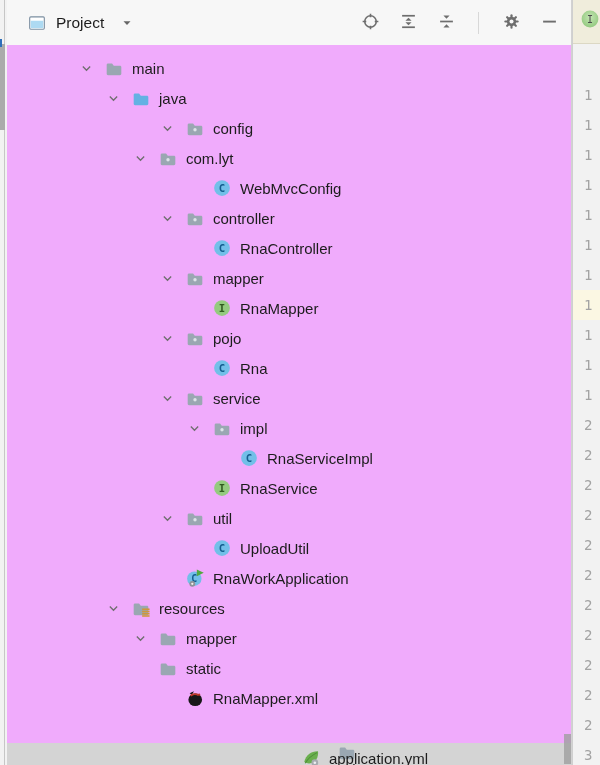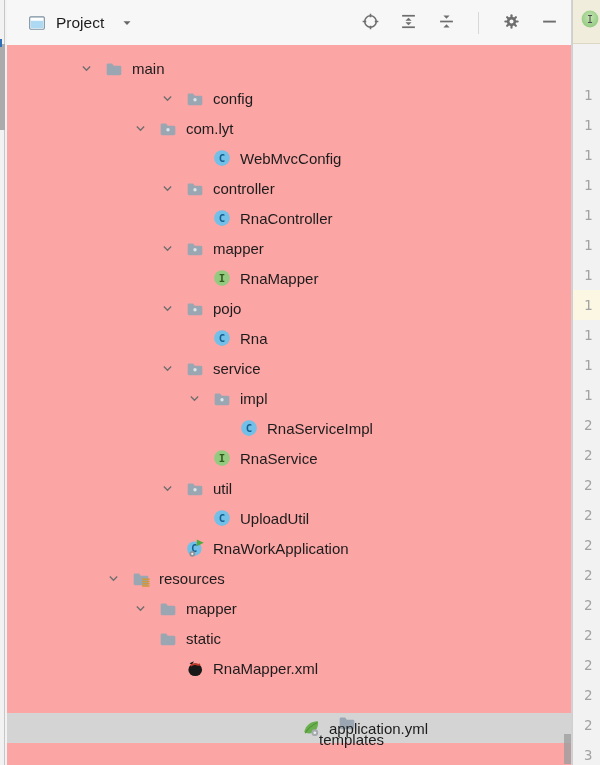--- a/index.html
+++ b/index.html
@@ -8,21 +8,21 @@
   .app { position:relative; width:600px; height:765px; background:#ffffff; }
 
   
   .left-strip { position:absolute; left:0; top:0; width:7px; height:765px; background:#f2f2f2; }
   .left-strip .strip-line { position:absolute; left:4px; top:0; width:1px; height:100%; background:#c6c6c6; }
   .left-strip .strip-thumb { position:absolute; left:0; top:44px; width:5px; height:86px; background:#ababab; }
   .left-strip .strip-accent { position:absolute; left:0; top:39px; width:2px; height:8px; background:#2e6fba; }
 
   
   .panel { position:absolute; left:7px; top:0; width:565px; height:765px;
-    background:#fca5a5; border-right:1px solid #d2d2d2; }
+    background:#f0abfc; border-right:1px solid #d2d2d2; }
   .toolbar { height:45px; display:flex; align-items:center; padding:0 8px 0 21px; background:#f7f7f7; }
   .tw-icon { width:18px; height:18px; margin-right:10px; flex:none; }
   .tw-title { font-size:15.5px; color:#1d1d1d; }
   .tw-dd { width:14px; height:14px; margin-left:16px; flex:none; }
   .tb-btn { width:28px; height:28px; border:none; background:transparent; display:flex;
     align-items:center; justify-content:center; padding:0; cursor:default; flex:none; }
   .tb-btn svg { width:17px; height:17px; }
   .tb-sep { width:1px; height:22px; background:#d8d8d8; margin:0 8px; flex:none; }
 
   
@@ -119,20 +119,33 @@
               <path d="M3.5 5.6 L8 10.2 L12.5 5.6" stroke="#6e6e6e" stroke-width="1.6" fill="none"></path>
             </svg>
           </span>
           <span class="node-icon">
             <svg viewBox="0 0 16 16">
               <path d="M1.5 13.2 V5.2 C1.5 4.5 2 4 2.7 4 h3.6 l1.5 1.9 h5.5 c.7 0 1.2.5 1.2 1.2 v6.1 c0 .7-.5 1.2-1.2 1.2 H2.7 c-.7 0-1.2-.5-1.2-1.2 Z" fill="#9aa7b2"></path>
             </svg>
           </span>
           <span>main</span>
         </div>
+        <div class="row" style="padding-left: 98px;">
+          <span class="chev">
+            <svg viewBox="0 0 16 16">
+              <path d="M3.5 5.6 L8 10.2 L12.5 5.6" stroke="#6e6e6e" stroke-width="1.6" fill="none"></path>
+            </svg>
+          </span>
+          <span class="node-icon">
+            <svg viewBox="0 0 16 16">
+              <path d="M1.5 13.2 V5.2 C1.5 4.5 2 4 2.7 4 h3.6 l1.5 1.9 h5.5 c.7 0 1.2.5 1.2 1.2 v6.1 c0 .7-.5 1.2-1.2 1.2 H2.7 c-.7 0-1.2-.5-1.2-1.2 Z" fill="#64b1e3"></path>
+            </svg>
+          </span>
+          <span>java</span>
+        </div>
         <div class="row" style="padding-left: 152px;">
           <span class="chev">
             <svg viewBox="0 0 16 16">
               <path d="M3.5 5.6 L8 10.2 L12.5 5.6" stroke="#6e6e6e" stroke-width="1.6" fill="none"></path>
             </svg>
           </span>
           <span class="node-icon">
             <svg viewBox="0 0 16 16">
               <path d="M1.5 13.2 V5.2 C1.5 4.5 2 4 2.7 4 h3.6 l1.5 1.9 h5.5 c.7 0 1.2.5 1.2 1.2 v6.1 c0 .7-.5 1.2-1.2 1.2 H2.7 c-.7 0-1.2-.5-1.2-1.2 Z" fill="#9aa7b2"></path>
               <circle cx="8" cy="9.6" r="1.5" fill="#dde3e8"></circle>

